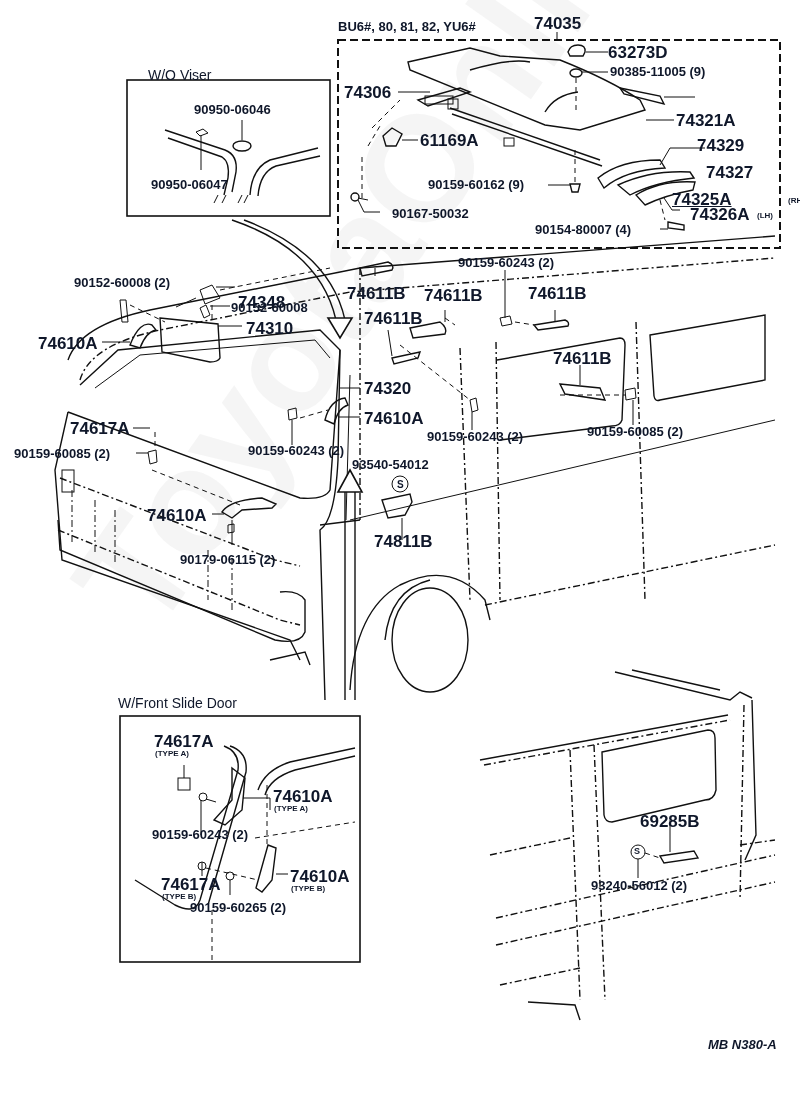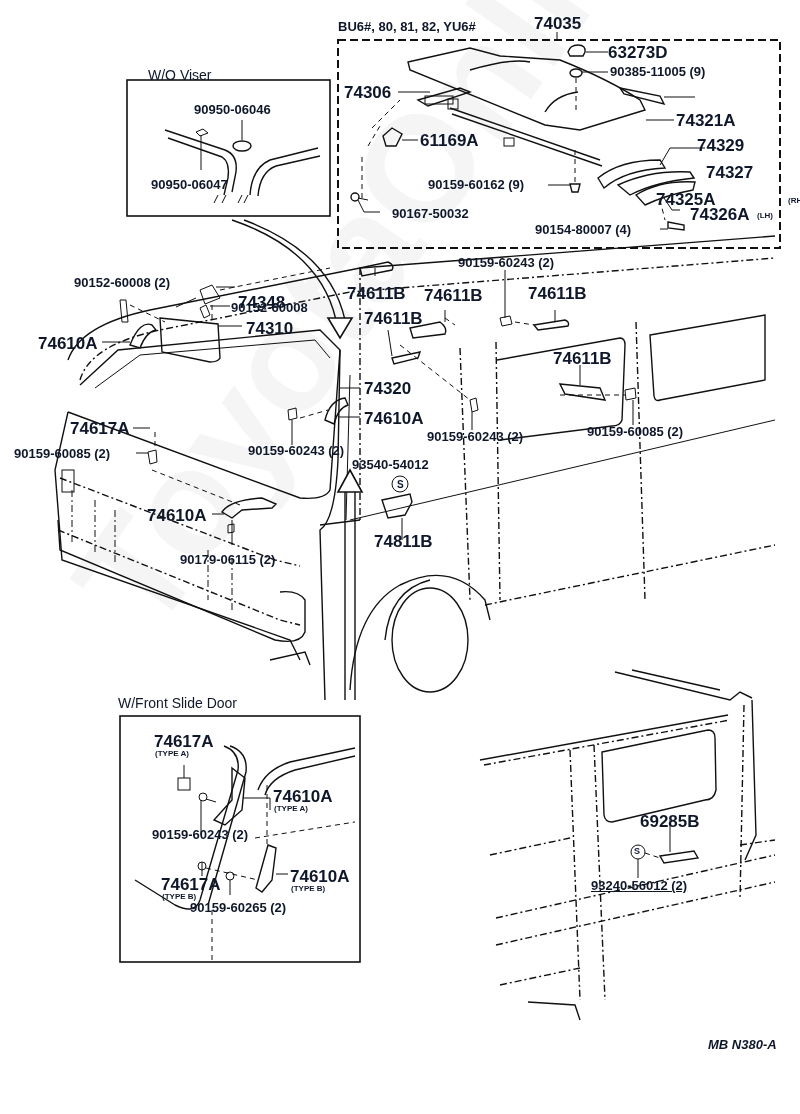--- a/index.html
+++ b/index.html
@@ -247,21 +247,21 @@
 <div class="lbl md" style="left:338px;top:20px;">BU6#, 80, 81, 82, YU6#</div>
 <div class="lbl lg" style="left:534px;top:15px;text-align:center;">74035</div>
 <div class="lbl lg" style="left:608px;top:44px;">63273D</div>
 <div class="lbl md" style="left:610px;top:65px;">90385-11005 (9)</div>
 <div class="lbl lg" style="left:344px;top:84px;">74306</div>
 <div class="lbl lg" style="left:697px;top:89px;margin-top:48px;">74329</div>
 <div class="lbl lg" style="left:676px;top:112px;">74321A</div>
 <div class="lbl lg" style="left:420px;top:132px;">61169A</div>
 <div class="lbl lg" style="left:706px;top:140px;margin-top:24px;">74327</div>
 <div class="lbl md" style="left:428px;top:178px;">90159-60162 (9)</div>
-<div class="lbl lg" style="left:656px;top:191px;">74325A</div>
+<div class="lbl lg" style="left:672px;top:191px;text-decoration:underline;">74325A</div>
 <div class="lbl sm" style="left:757px;top:197px;margin-left:31px;">(RH)</div>
 <div class="lbl lg" style="left:690px;top:206px;">74326A</div>
 <div class="lbl sm" style="left:757px;top:212px;">(LH)</div>
 <div class="lbl md" style="left:392px;top:207px;">90167-50032</div>
 <div class="lbl md" style="left:535px;top:223px;">90154-80007 (4)</div>
 
 <div class="lbl title" style="left:148px;top:68px;">W/O Viser</div>
 <div class="lbl md" style="left:194px;top:103px;">90950-06046</div>
 <div class="lbl md" style="left:151px;top:178px;">90950-06047</div>
 
@@ -296,15 +296,15 @@
 <div class="lbl sm" style="left:274px;top:805px;">(TYPE A)</div>
 <div class="lbl md" style="left:152px;top:828px;">90159-60243 (2)</div>
 <div class="lbl lg" style="left:161px;top:876px;">74617A</div>
 <div class="lbl sm" style="left:162px;top:893px;">(TYPE B)</div>
 <div class="lbl lg" style="left:290px;top:868px;">74610A</div>
 <div class="lbl sm" style="left:291px;top:885px;">(TYPE B)</div>
 <div class="lbl md" style="left:190px;top:901px;">90159-60265 (2)</div>
 
 <div class="lbl lg" style="left:640px;top:813px;">69285B</div>
 <div class="lbl sm" style="left:634px;top:847px;font-size:9px;">S</div>
-<div class="lbl md" style="left:591px;top:879px;text-decoration:underline;">93240-56012 (2)</div>
+<div class="lbl md" style="left:591px;top:879px;">93240-56012 (2)</div>
 
 <div class="lbl md" style="left:708px;top:1038px;font-style:italic;">MB N380-A</div>
 
 </body></html>

